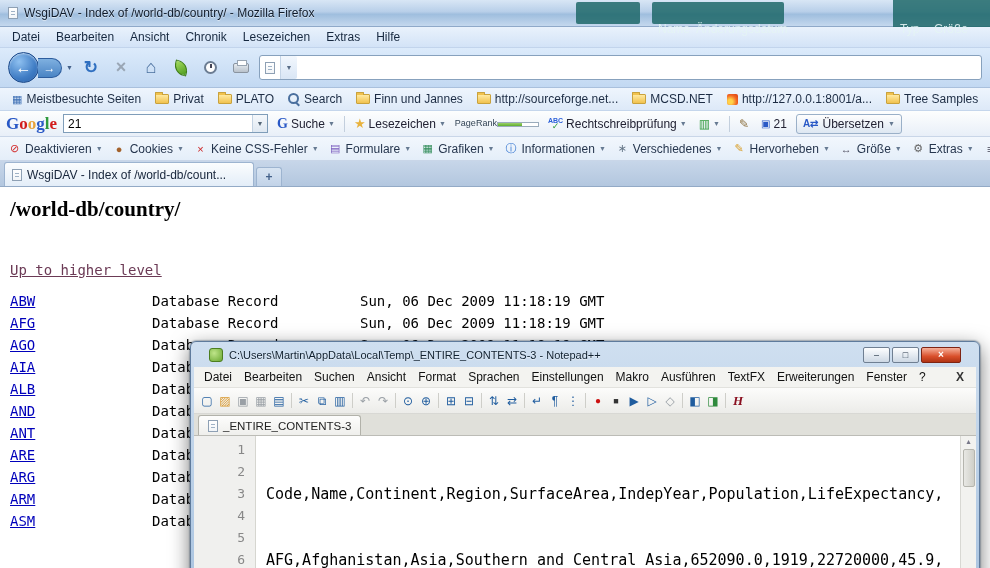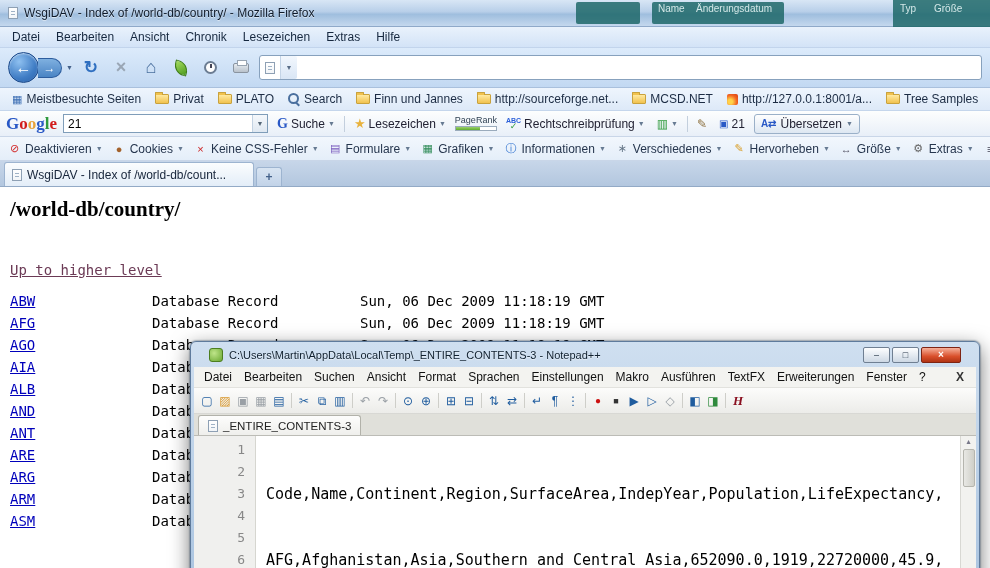--- a/index.html
+++ b/index.html
@@ -4,21 +4,21 @@
 <style>
 *{margin:0;padding:0;box-sizing:border-box}
 html,body{background:#666}
 .screen{position:relative;width:990px;height:568px;overflow:hidden;background:#fff;font-family:"Liberation Sans",sans-serif;font-size:12px;margin:0 auto}
 .ffwin{position:absolute;inset:0;display:flex;flex-direction:column}
 
 .ff-titlebar{height:27px;background:linear-gradient(#d8e6f5 0%,#b8cfe9 45%,#9fbede 55%,#c4d8ee 100%);display:flex;align-items:center;padding:0 8px;position:relative;border-bottom:1px solid #8fa9c9;flex:none}
 .ff-title{font-size:12px;color:#0e1a2a;margin-left:6px;text-shadow:0 1px 1px rgba(255,255,255,.7);white-space:nowrap}
 .ghost{position:absolute;top:2px;height:22px;background:rgba(24,100,100,.82);border-radius:2px}
 .g1{left:576px;width:64px}.g2{left:652px;width:132px}.g3{left:893px;width:97px;top:0;height:27px;border-radius:0}
-.ghost-label{position:absolute;top:3px;font-size:10px;color:rgba(228,244,244,.9);white-space:nowrap}
+.ghost-label{position:absolute;top:22px;font-size:12px;color:rgba(228,244,244,.9);white-space:nowrap}
 .gl1{left:658px}.gl2{left:696px}.gl3{left:900px}.gl4{left:934px}
 
 .ff-menubar{height:21px;background:linear-gradient(#e9f2fc,#d3e3f7);display:flex;align-items:center;padding:0 4px;border-bottom:1px solid #c2d4ec;flex:none}
 .mitem{padding:2px 8px;color:#16283f;white-space:nowrap}
 
 .ff-navbar{height:40px;background:linear-gradient(#dcebfb,#c2d8f2);display:flex;align-items:center;gap:6px;padding:0 8px;border-bottom:1px solid #a9c0dd;flex:none}
 .btn-back{width:31px;height:31px;border-radius:50%;background:radial-gradient(circle at 35% 30%,#8ec0f0,#3f7cc4 60%,#2a5fa8);border:1px solid #1d4b8c;color:#fff;font-size:16px;font-weight:bold;display:flex;align-items:center;justify-content:center;box-shadow:inset 0 1px 2px rgba(255,255,255,.6);flex:none}
 .btn-fwd{width:24px;height:20px;border-radius:0 10px 10px 0;background:linear-gradient(#7fb0e0,#4a84c4);border:1px solid #2d5d9e;border-left:none;color:#fff;font-size:12px;font-weight:bold;display:flex;align-items:center;justify-content:center;margin-left:-7px;flex:none}
 .nav-drop{font-size:7px;color:#44618a;margin-left:-2px}
 .nav-ico{width:24px;height:24px;display:flex;align-items:center;justify-content:center;border-radius:3px;flex:none}
@@ -50,21 +50,21 @@
 .glogo{font-family:"Liberation Serif",serif;font-weight:bold;font-size:17px;display:flex}
 .c-gblue{color:#2a59c6}.c-gred{color:#d21c1c}.c-gyellow{color:#e8a33d}.c-ggreen{color:#2f9a3d}
 .gsearch{width:205px;height:19px;border:1px solid #7f9db9;background:#fff;display:flex;align-items:center;flex:none}
 .gsearch input{flex:1;border:none;outline:none;padding:0 4px;font-size:12px;font-family:"Liberation Sans",sans-serif;min-width:0}
 .gdropbtn{width:15px;height:17px;background:linear-gradient(#f5f8fb,#dfe8f2);border-left:1px solid #c3d2e2;font-size:7px;color:#567;display:flex;align-items:center;justify-content:center;flex:none}
 .gbtn{display:flex;align-items:center;gap:3px;padding:2px 3px;flex:none}
 .garrow{font-size:7px;color:#667a92}
 .gsep{width:1px;height:16px;background:#c3cfdd;flex:none}
 .gG{font-family:"Liberation Serif",serif;font-weight:bold;font-size:14px;color:#2a59c6}
 .gstar{color:#e8b23d;font-size:13px}
-.pr{display:flex;flex-direction:column;align-items:flex-end;line-height:1;flex:none}
+.pr{display:flex;flex-direction:row;align-items:center;line-height:1;flex:none}
 .pr .lbl{font-size:9px;color:#345}
 .prbar{width:42px;height:5px;border:1px solid #9aabbc;background:#fff;margin-top:1px;position:relative}
 .prbar::after{content:"";position:absolute;top:0;bottom:0;left:0;width:60%;background:linear-gradient(#9cd06a,#5fae2e)}
 .abc{display:flex;flex-direction:column;align-items:center;line-height:1}
 .abc .t{font-size:7px;font-weight:bold;color:#2b5fd9}
 .abc .chk{color:#2f9a3d;font-size:9px;margin-top:-2px}
 .gi-green{color:#2f9a3d;font-size:12px}
 .gi-pencil{color:#8a6d3b;font-size:12px}
 .gi-blue{color:#2a59c6;font-size:10px}
 .tbtn{border:1px solid #9ab0c8;border-radius:3px;background:linear-gradient(#fefefe,#dde7f2);padding:2px 6px;display:flex;gap:4px;align-items:center;flex:none}

